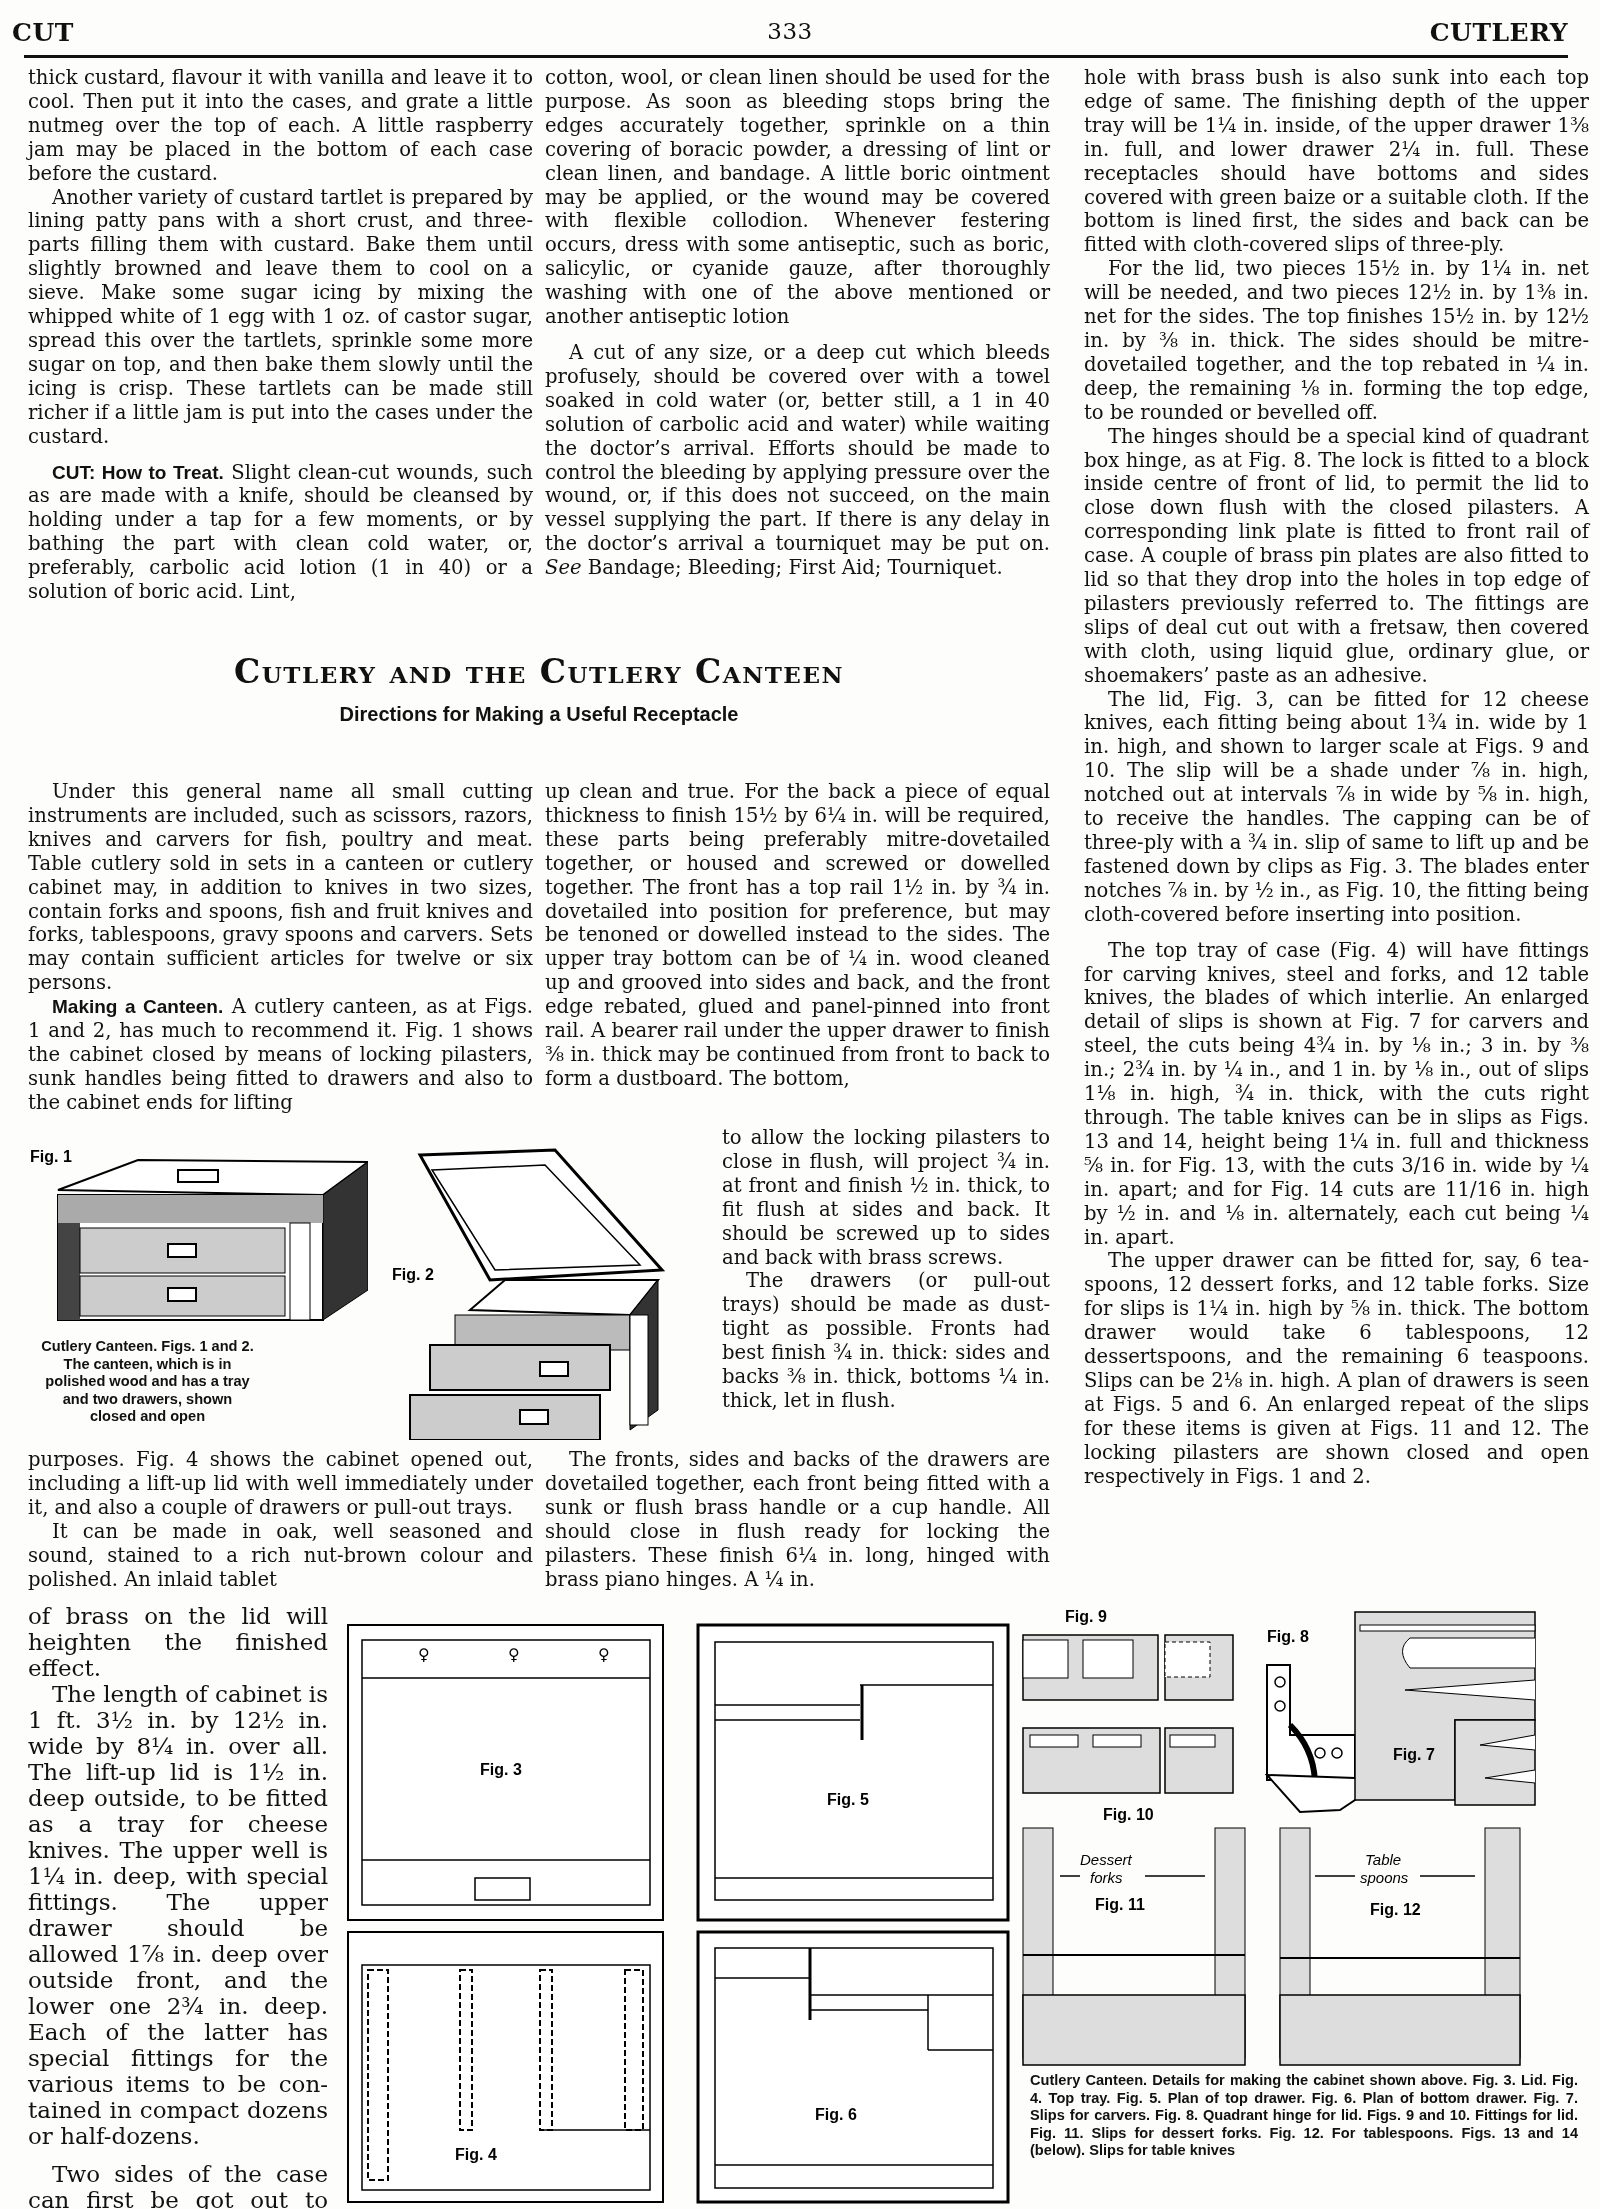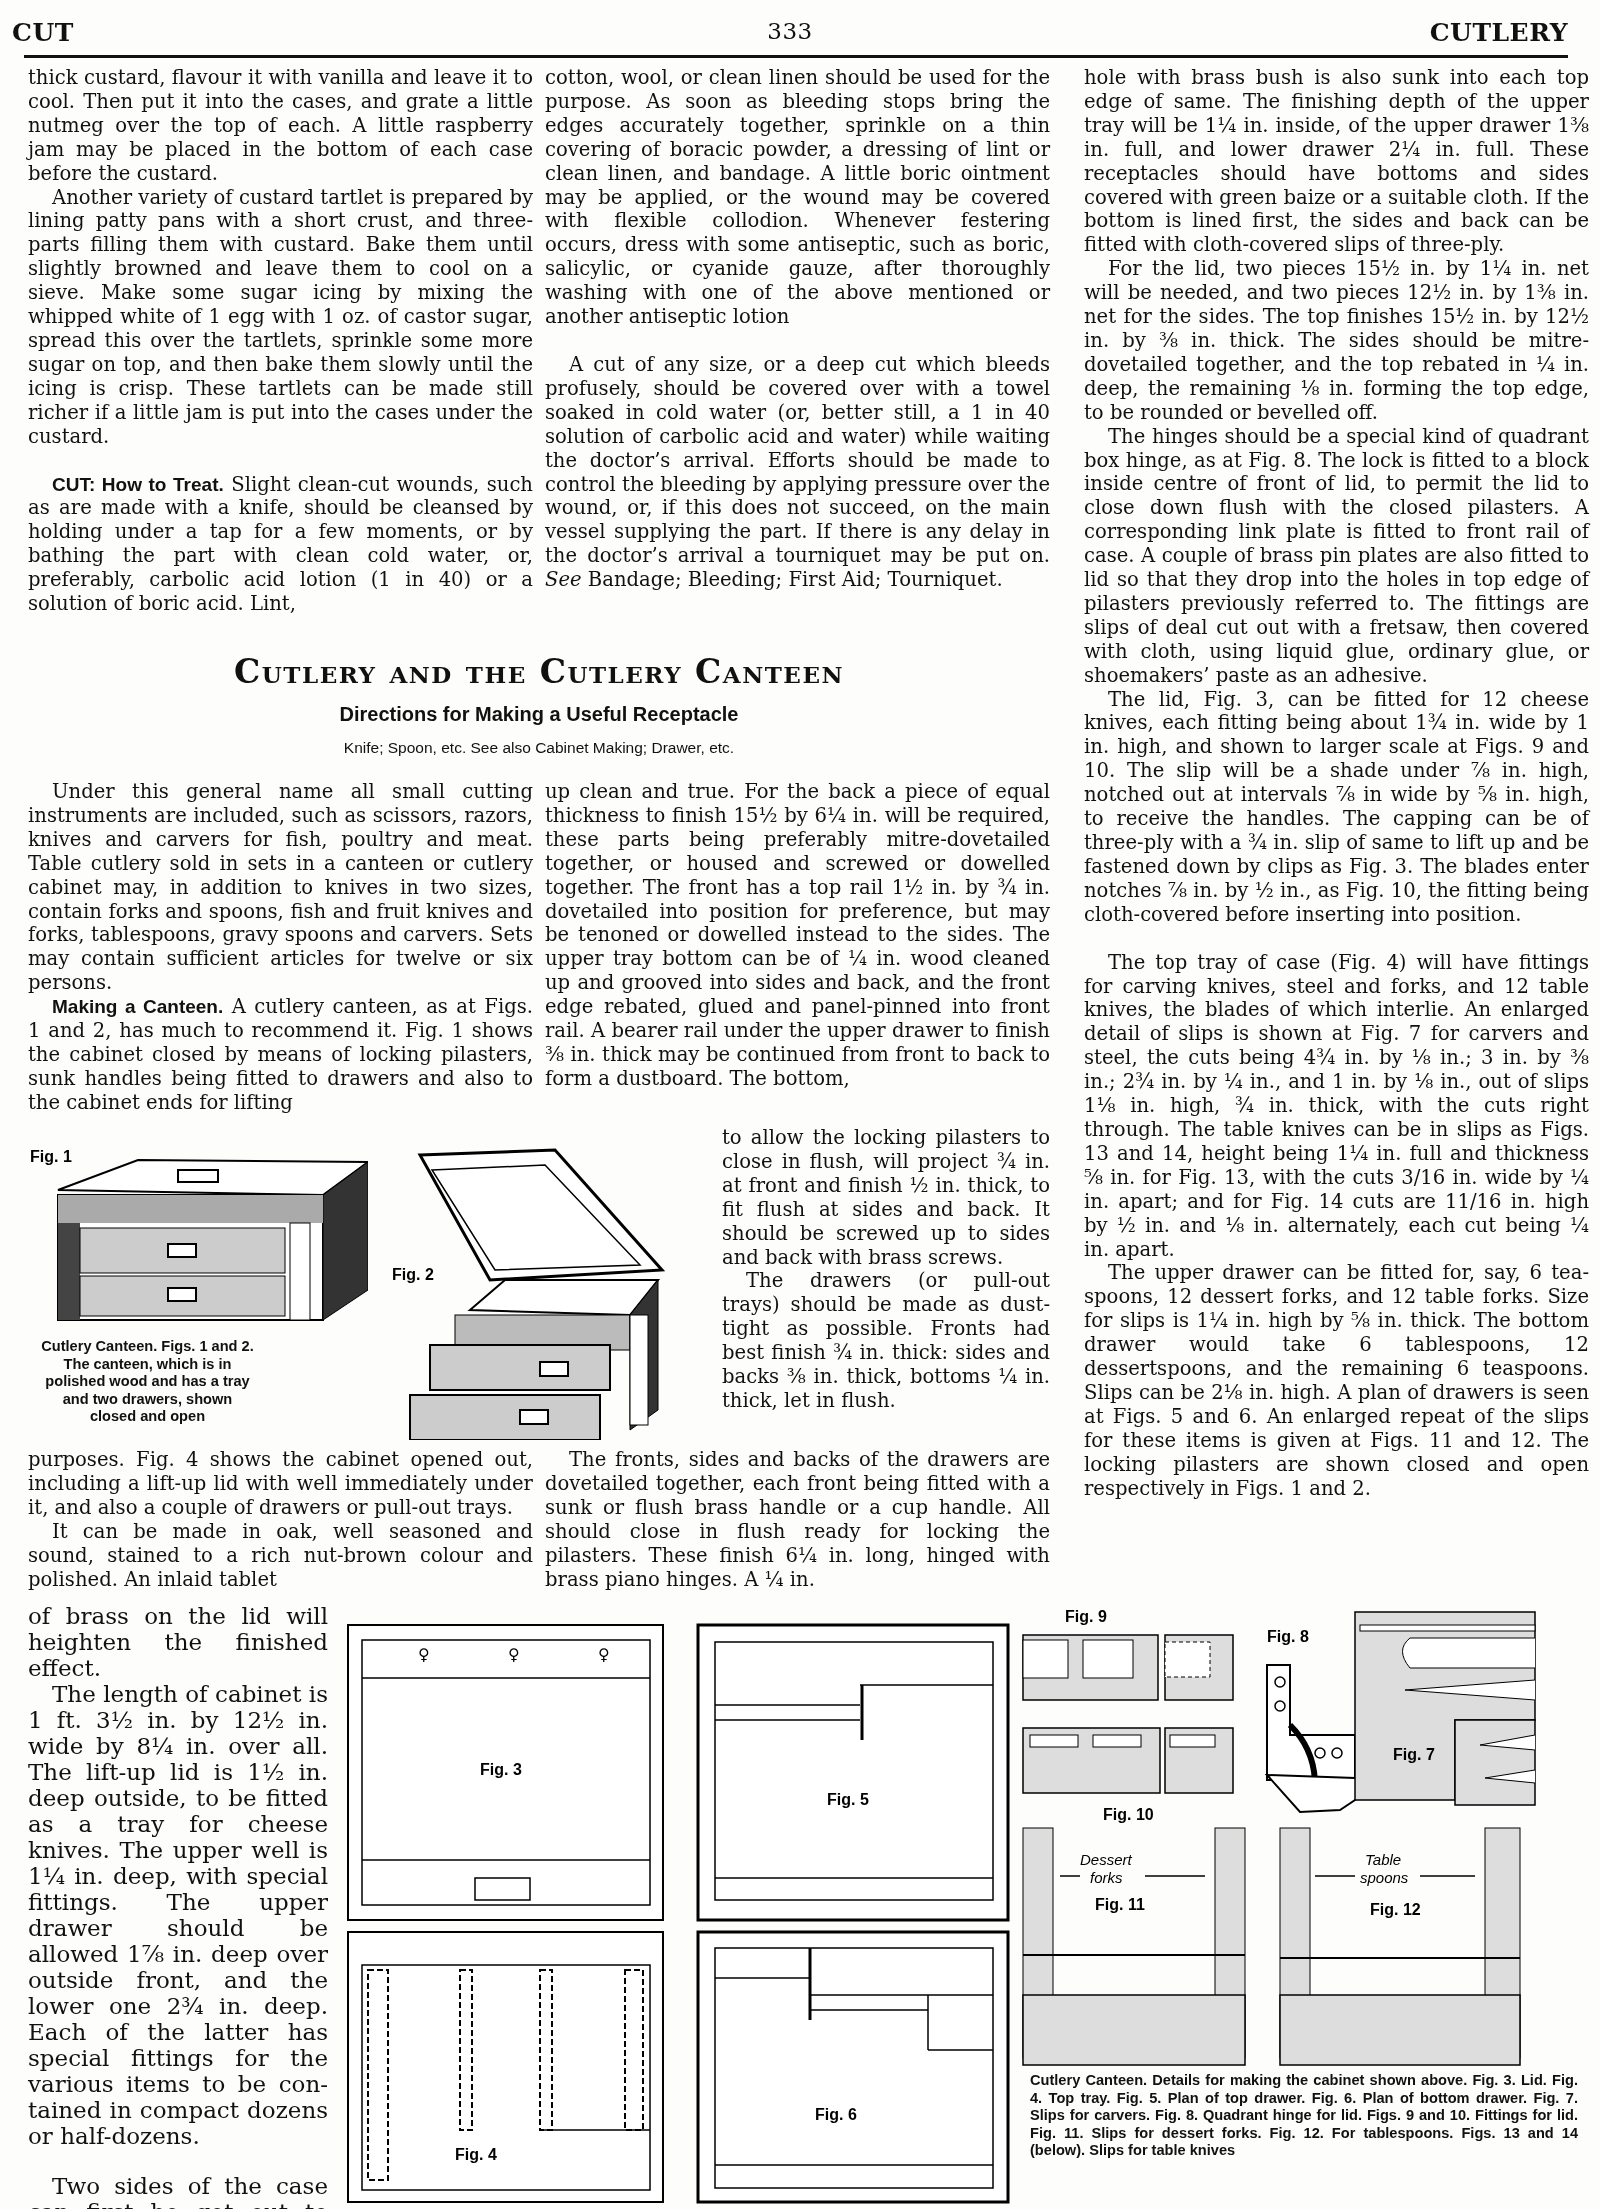--- a/index.html
+++ b/index.html
@@ -7,21 +7,21 @@
          font-family: "DejaVu Serif", "Liberation Serif", serif; color: #111; }
   .hdr { position: absolute; top: 18px; left: 12px; right: 32px; height: 40px; }
   .hdr .l, .hdr .c, .hdr .r { position: absolute; top: 0; font-weight: bold; font-size: 25px; letter-spacing: 0.5px; }
   .hdr .l { left: 0; }
   .hdr .c { left: 50%; transform: translateX(-50%); font-weight: normal; font-size: 23px; }
   .hdr .r { right: 0; }
   .rule { position: absolute; top: 55px; left: 24px; right: 32px; height: 3px; background: #111; }
   .col { position: absolute; font-size: 19.6px; line-height: 23.9px; text-align: justify; hyphens: manual; }
   .col p { margin: 0; text-indent: 24px; }
   .col p.noind { text-indent: 0; }
-  .col p.gap { margin-top: 24px; }
+  .col p.gap { margin-top: 12px; }
   .run { font-family: "Liberation Sans", sans-serif; font-weight: bold; font-size: 19px; }
   .c1 { left: 28px; top: 66px; width: 505px; }
   .c2 { left: 545px; top: 66px; width: 505px; }
   .c3 { left: 1084px; top: 66px; width: 505px; }
   .title-block { position: absolute; left: 28px; top: 640px; width: 1022px; text-align: center; }
   .title { font-family: "DejaVu Serif", serif; font-weight: bold; font-size: 33px; letter-spacing: 1.5px; font-variant: small-caps; margin: 12px; }
   .subtitle { font-family: "Liberation Sans", sans-serif; font-weight: bold; font-size: 20px; margin-top: 12px; }
   .note { font-family: "Liberation Sans", sans-serif; font-size: 15.5px; line-height: 24px; margin-top: 10px; }
   .c1b { left: 28px; top: 780px; width: 505px; }
   .c2b { left: 545px; top: 780px; width: 505px; }
@@ -52,21 +52,20 @@
 </div>
 <div class="col c2" style="height:560px">
   <p class="noind">cotton, wool, or clean linen should be used for the purpose. As soon as bleeding stops bring the edges accurately together, sprinkle on a thin covering of boracic powder, a dressing of lint or clean linen, and bandage. A little boric ointment may be applied, or the wound may be covered with flexible collodion. Whenever festering occurs, dress with some antiseptic, such as boric, salicylic, or cyanide gauze, after thoroughly washing with one of the above mentioned or another antiseptic lotion</p>
   <p class="gap"><span>A cut of any size, or a deep cut which bleeds profusely, should be covered over with a towel soaked in cold water (or, better still, a 1 in 40 solution of carbolic acid and water) while waiting the doctor’s arrival. Efforts should be made to control the bleeding by applying pressure over the wound, or, if this does not succeed, on the main vessel supplying the part. If there is any delay in the doctor’s arrival a tourniquet may be put on.</span> <i>See</i> <span>Bandage; Bleeding; First Aid; Tourniquet.</span></p>
 </div>
 
 <div class="title-block">
   <h1 class="title">Cutlery and the Cutlery Canteen</h1>
   <div class="subtitle">Directions for Making a Useful Receptacle</div>
   <div class="note">
-    <div>Knife; Spoon, etc.   See also Cabinet Making; Drawer, etc.</div>
   </div>
 </div>
 
 <div class="col c1b">
   <p>Under this general name all small cutting instruments are included, such as scissors, razors, knives and carvers for fish, poultry and meat. Table cutlery sold in sets in a canteen or cutlery cabinet may, in addition to knives in two sizes, contain forks and spoons, fish and fruit knives and forks, tablespoons, gravy spoons and carvers. Sets may contain sufficient articles for twelve or six persons.</p>
   <p><span class="run">Making a Canteen.</span> <span>A cutlery canteen, as at Figs. 1 and 2, has much to recommend it. Fig. 1 shows the cabinet closed by means of locking pilasters, sunk handles being fitted to drawers and also to the cabinet ends for lifting</span></p>
 </div>
 
 <div class="col c2b">
   <p class="noind">up clean and true. For the back a piece of equal thickness to finish 15½ by 6¼ in. will be required, these parts being preferably mitre-dovetailed together, or housed and screwed or dowelled together. The front has a top rail 1½ in. by ¾ in. dovetailed into position for preference, but may be tenoned or dowelled instead to the sides. The upper tray bottom can be of ¼ in. wood cleaned up and grooved into sides and back, and the front edge rebated, glued and panel-pinned into front rail. A bearer rail under the upper drawer to finish ⅜ in. thick may be continued from front to back to form a dustboard. The bottom,</p>

